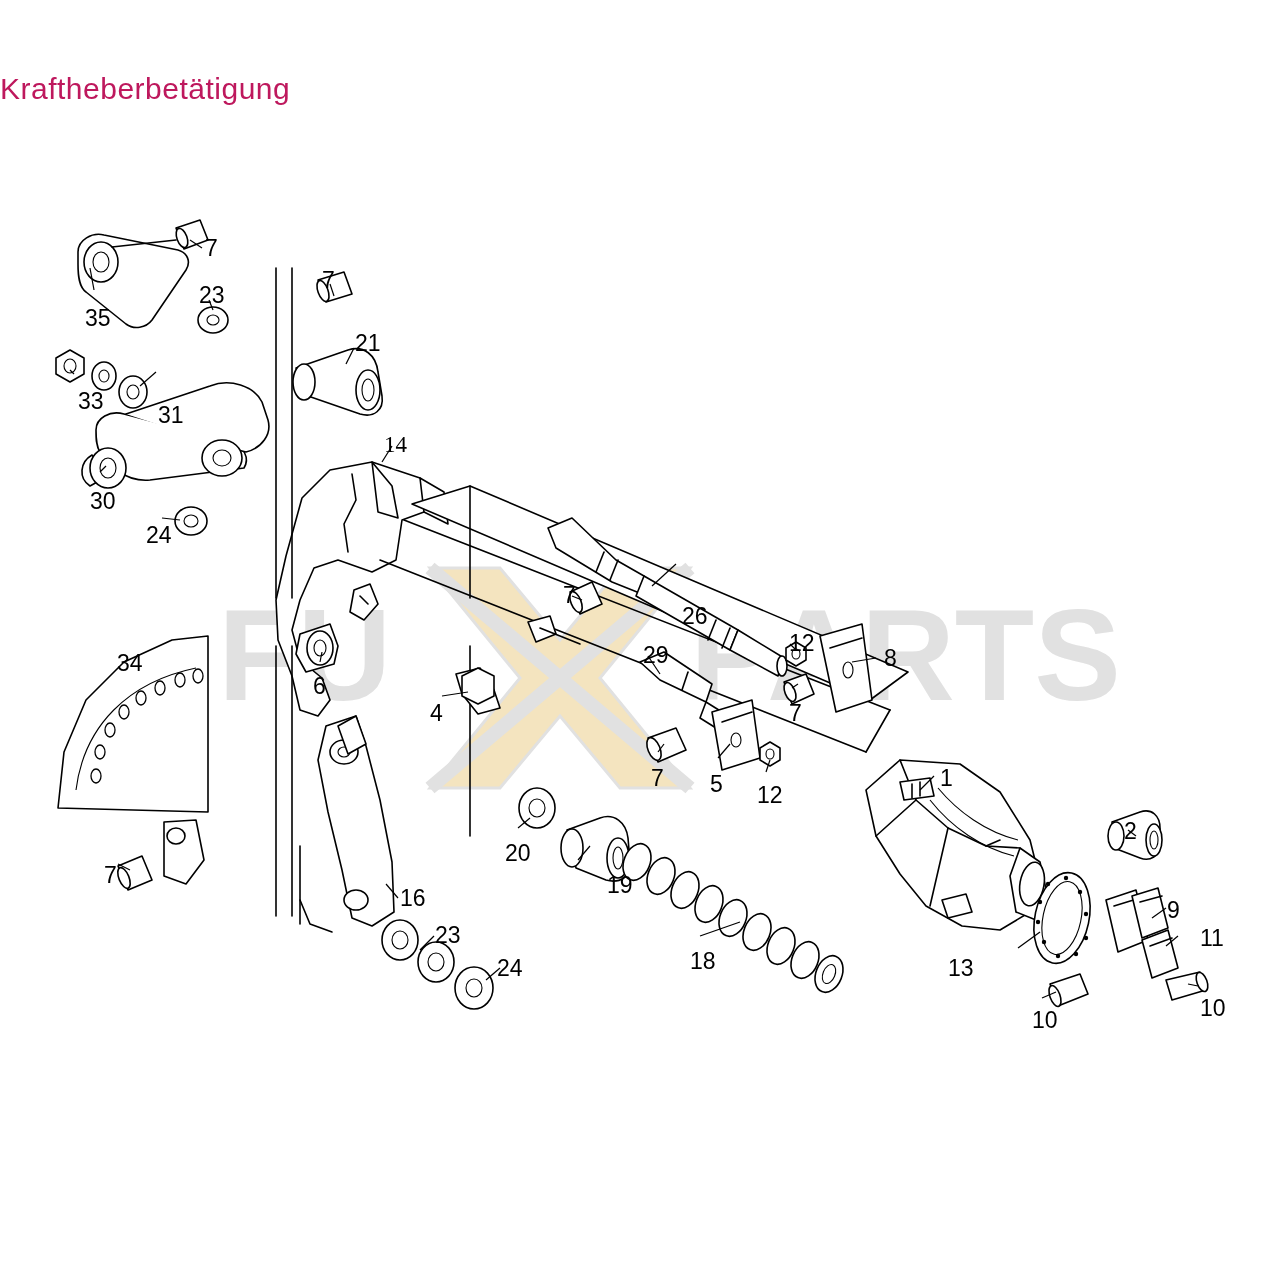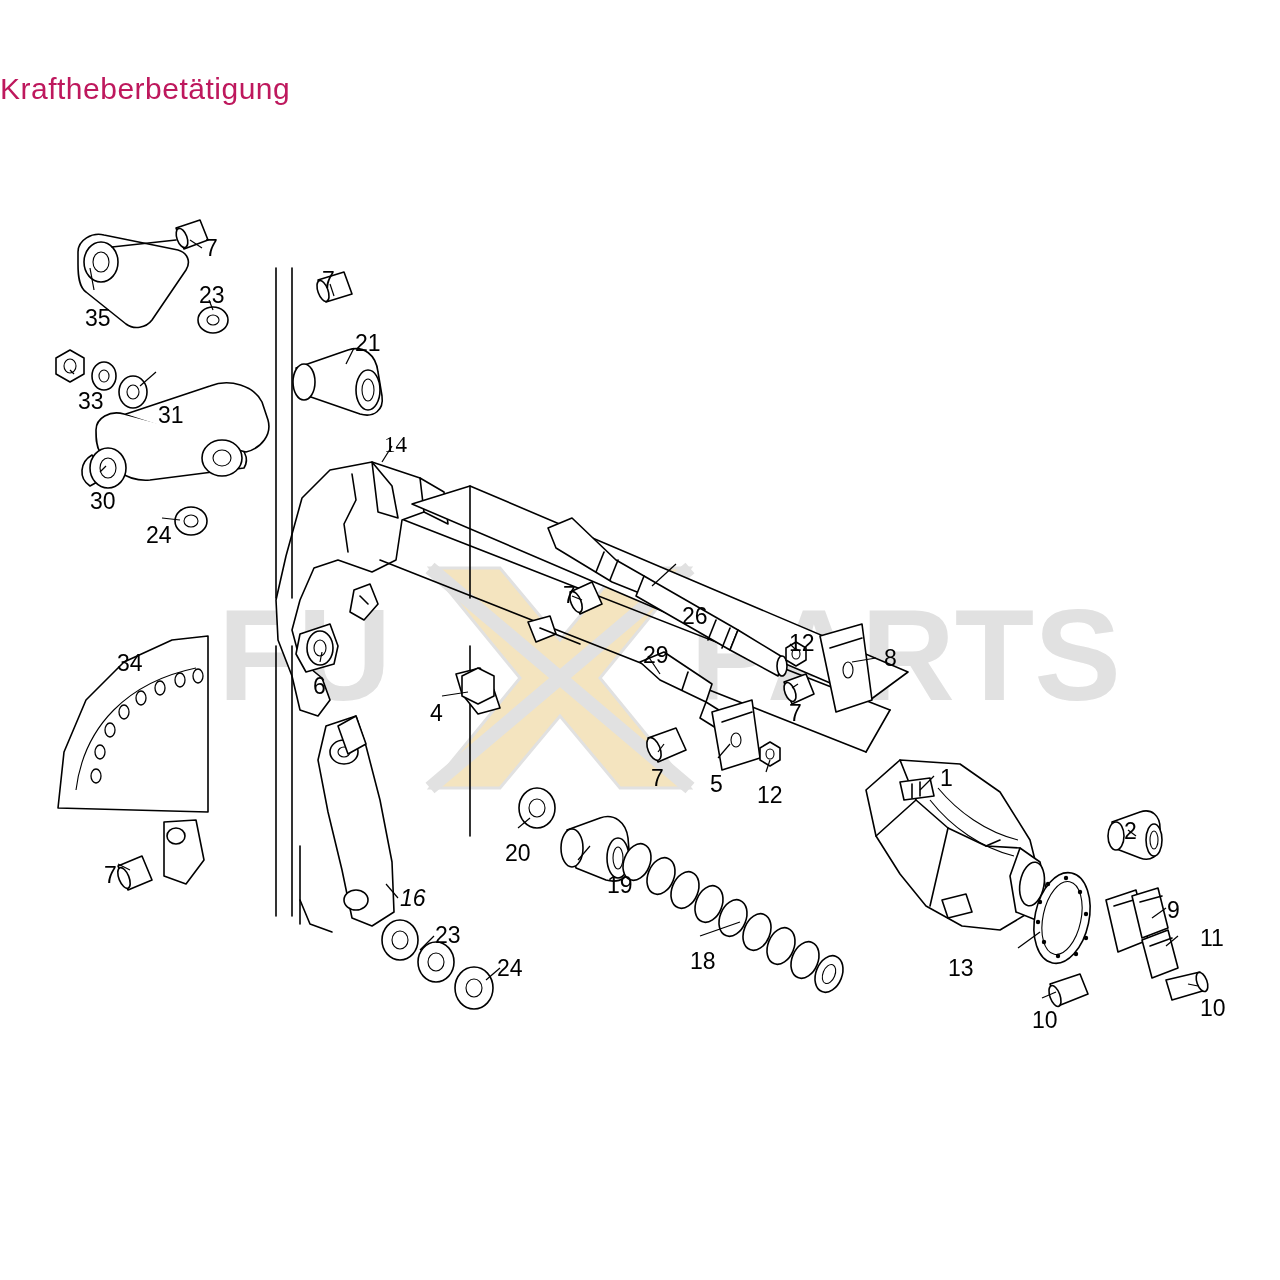--- a/index.html
+++ b/index.html
@@ -346,21 +346,21 @@
     <div class="callout" style="left: 430px; top: 700px;">4</div>
     <div class="callout" style="left: 789px; top: 700px;">7</div>
     <div class="callout" style="left: 651px; top: 765px;">7</div>
     <div class="callout" style="left: 710px; top: 771px;">5</div>
     <div class="callout" style="left: 757px; top: 782px;">12</div>
     <div class="callout" style="left: 940px; top: 765px;">1</div>
     <div class="callout" style="left: 1124px; top: 818px;">2</div>
     <div class="callout" style="left: 505px; top: 840px;">20</div>
     <div class="callout" style="left: 567px; top: 872px; margin-left: 40px;">19</div>
     <div class="callout" style="left: 104px; top: 862px;">7</div>
-    <div class="callout" style="left: 400px; top: 885px; font-style: italic;">16</div>
+    <div class="callout" style="left: 400px; top: 885px;">16</div>
     <div class="callout" style="left: 1167px; top: 897px;">9</div>
     <div class="callout" style="left: 435px; top: 922px;">23</div>
     <div class="callout" style="left: 1180px; top: 925px; margin-left: 20px;">11</div>
     <div class="callout" style="left: 690px; top: 948px; text-align: right;">18</div>
     <div class="callout" style="left: 497px; top: 955px;">24</div>
     <div class="callout" style="left: 948px; top: 955px;">13</div>
     <div class="callout" style="left: 1200px; top: 995px;">10</div>
     <div class="callout" style="left: 1032px; top: 1007px;">10</div>
   </div>
 

